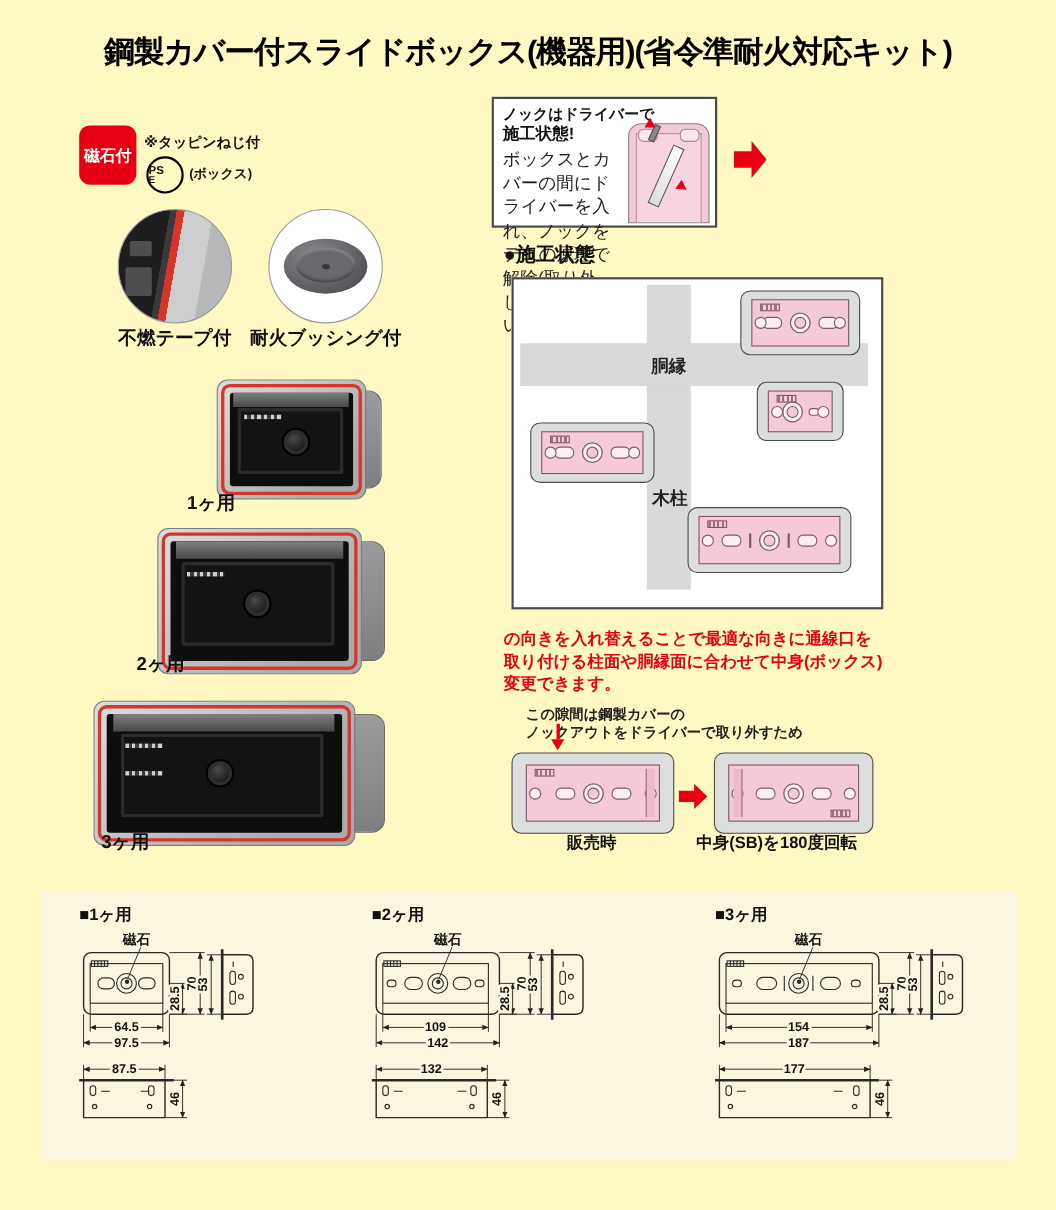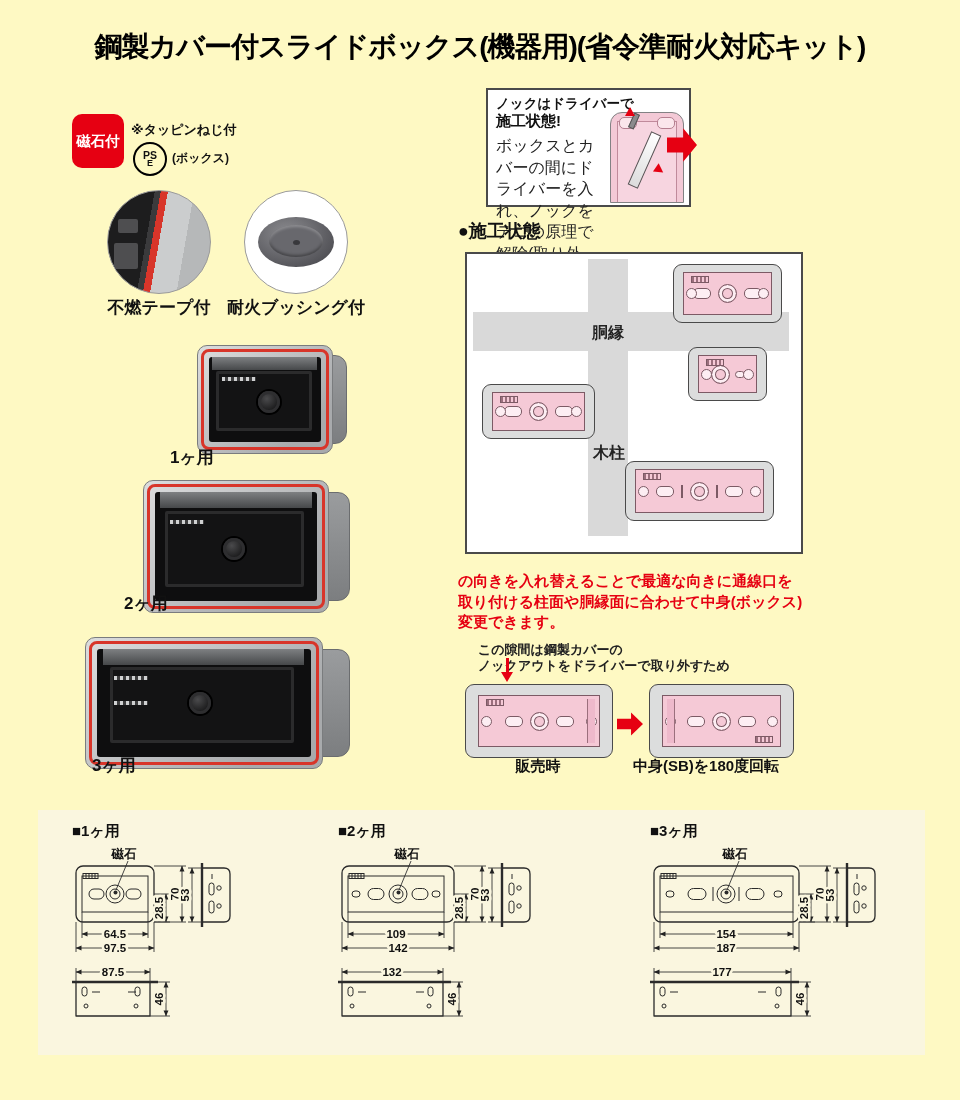--- a/index.html
+++ b/index.html
@@ -8,21 +8,21 @@
   .abs{position:absolute;}
 
   
   .title{left:0;top:28px;width:960px;text-align:center;font-size:28px;font-weight:800;letter-spacing:-1px;color:#000;}
 
   
   .badge-magnet{left:72px;top:114px;width:52px;height:54px;background:#e60012;border-radius:10px;
     color:#fff;font-size:14.5px;font-weight:800;display:flex;align-items:center;justify-content:center;}
   .tapping{left:131px;top:121px;font-size:13px;font-weight:600;}
   .pse{left:133px;top:142px;width:30px;height:30px;border:2px solid #000;border-radius:50%;
-    display:flex;flex-direction:column;align-items:center;justify-content:center;line-height:0.85;}
+    display:flex;flex-direction:column;align-items:flex-start;justify-content:center;line-height:0.85;}
   .pse b{font-size:10.5px;} .pse i{font-style:normal;font-size:9px;font-weight:800;}
   .pse-label{left:172px;top:150px;font-size:12px;font-weight:700;}
 
   
   .fcircle{width:102px;height:102px;border-radius:50%;border:1px solid #9a9a9a;overflow:hidden;background:#fff;}
   #fc1{left:107px;top:190px;background:linear-gradient(100deg,#1d1d1e 0 39%,#3a3a3c 39% 44%,#d8352a 44% 50%,#cbcdce 50% 72%,#b6b8b9 72% 100%);}
   #fc1 .slot{position:absolute;background:#4e4e50;border-radius:2px;}
   #fc2{left:244px;top:190px;}
   .bushing{position:absolute;left:50%;top:50%;width:76px;height:50px;margin:-25px 0 0 -38px;border-radius:50%;
     background:radial-gradient(ellipse at 38% 32%,#8b8b8f,#55555a 72%,#3e3e43);}
@@ -164,21 +164,21 @@
         <div class="ph-top"></div>
         <div class="ph-frame"></div>
         <div class="ph-screw" style="left:8%;top:25%;"></div>
         <div class="ph-screw" style="left:8%;top:48%;"></div>
         <div class="ph-knob" style="left:43%;top:40%;"></div>
       </div>
     </div>
   </div>
   <div class="abs plabel" style="left:92px;top:754px;">3ヶ用</div>
 
-  <div class="abs stepbox" style="left:486px;top:88px;width:201px;height:115px;">
+  <div class="abs stepbox" style="left:447px;top:88px;width:201px;height:115px;">
     <div class="abs st1" style="left:8px;top:5px;">ノックはドライバーで</div>
     <div class="abs st2" style="left:8px;top:22px;">施工状態!</div>
     <div class="abs sbody" style="left:8px;top:45px;width:106px;">ボックスとカバーの間にドライバーを入れ、ノックをテコの原理で解除(取り外し)してください。</div>
     <div class="minibox" style="right:5px;top:22px;width:72px;height:89px;">
       <div class="mb-in"></div>
       <div class="mb-oval" style="left:8px;top:4px;"></div>
       <div class="mb-oval" style="right:8px;top:4px;"></div>
       <div class="driver" style="left:28px;top:18px;"></div>
       <div class="driver-tip" style="left:20px;top:0;"></div>
       <div class="tri-red" style="left:14px;top:-6px;border-left:5px solid transparent;border-right:5px solid transparent;border-bottom:9px solid #e60012;"></div>

